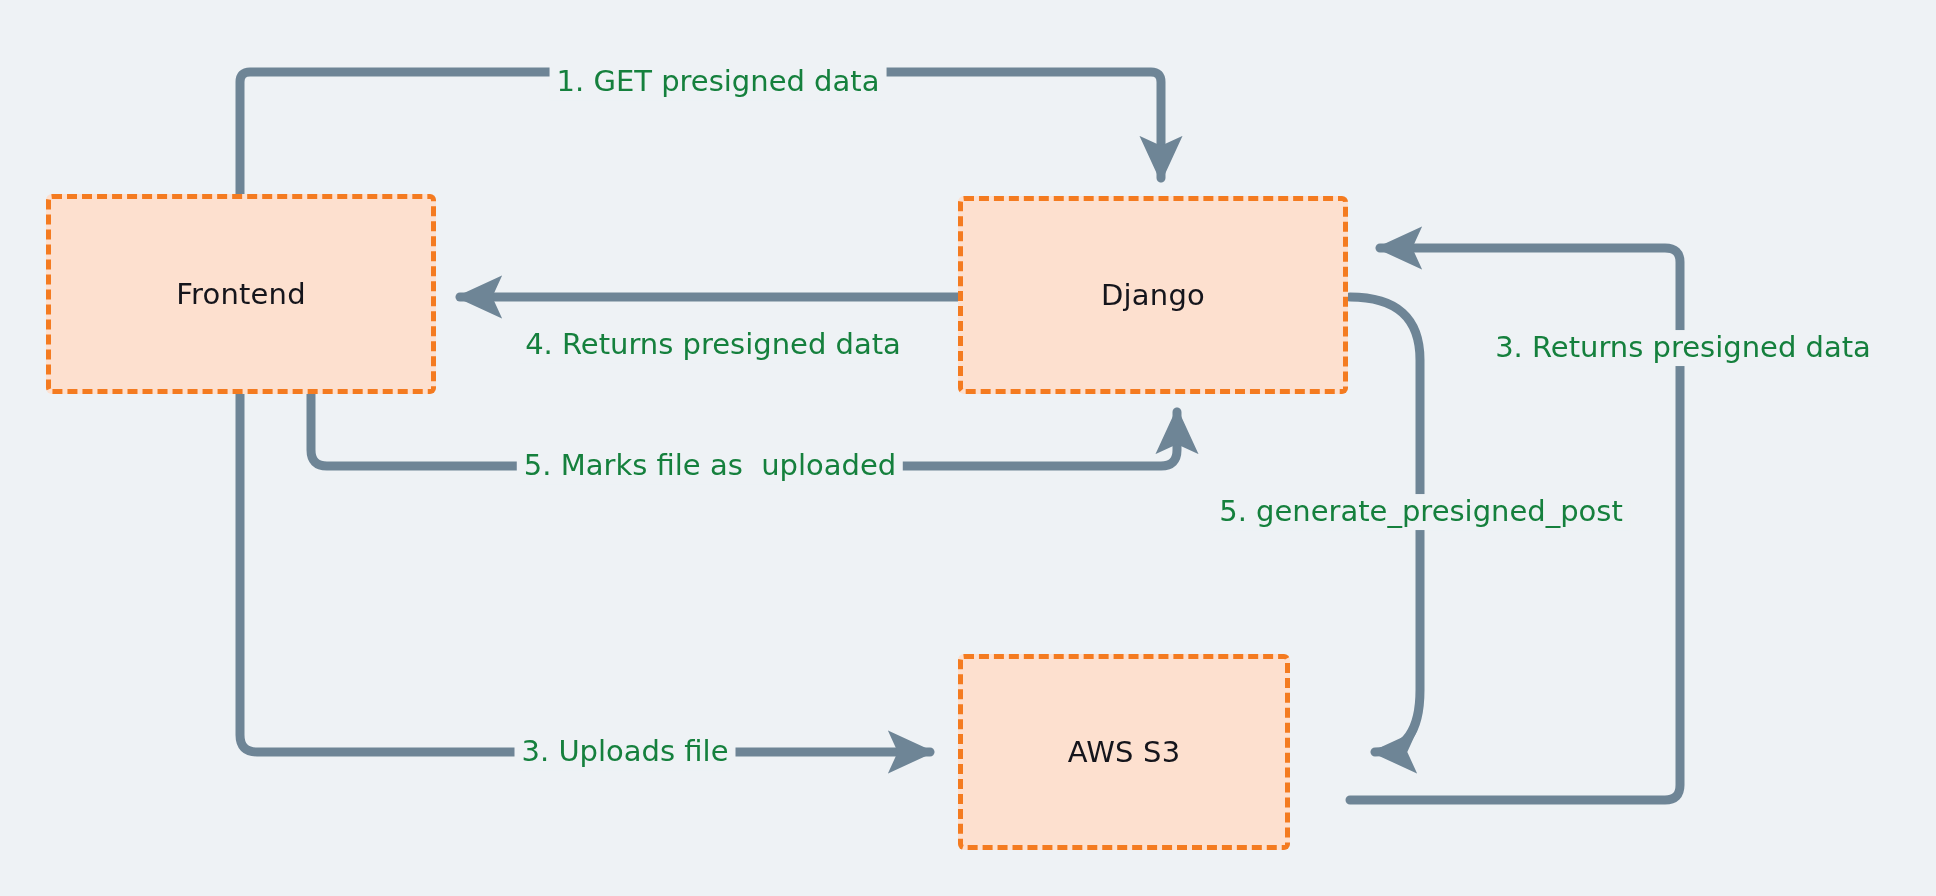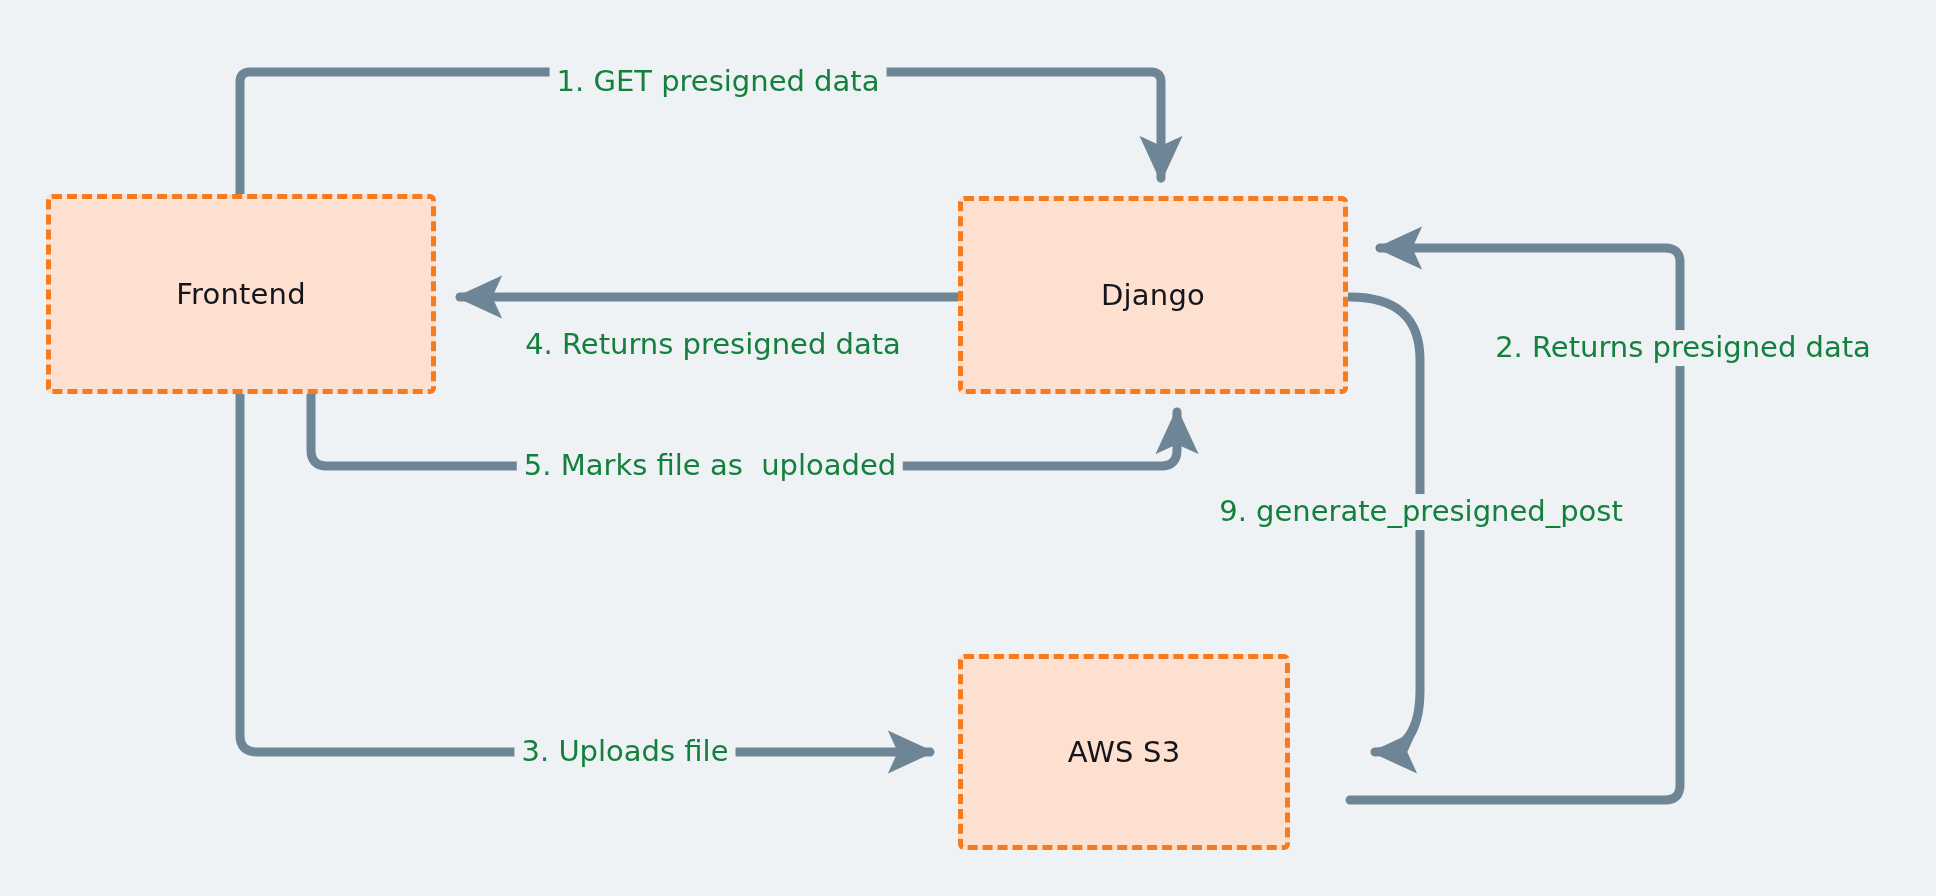--- a/index.html
+++ b/index.html
@@ -89,23 +89,23 @@
   <div class="node-box" style="left:958px; top:196px; width:390px; height:198px;">
     <span class="node-label">Django</span>
   </div>
 
   <div class="node-box" style="left:958px; top:654px; width:332px; height:196px;">
     <span class="node-label">AWS S3</span>
   </div>
 
   <div class="edge-label" style="left:718px; top:82px;">1. GET presigned data</div>
 
-  <div class="edge-label" style="left:1421px; top:512px;">9. generate_presigned_post</div>
+  <div class="edge-label" style="left:1421px; top:512px;">5. generate_presigned_post</div>
 
-  <div class="edge-label" style="left:1683px; top:348px;">2. Returns presigned data</div>
+  <div class="edge-label" style="left:1683px; top:348px;">3. Returns presigned data</div>
 
   <div class="edge-label" style="left:713px; top:297px;margin-top:48px;">4. Returns presigned data</div>
 
   <div class="edge-label" style="left:625px; top:752px;">3. Uploads file</div>
 
   <div class="edge-label" style="left:710px; top:466px;">5. Marks file as  uploaded</div>
 
 </div>
 
 </body></html>

